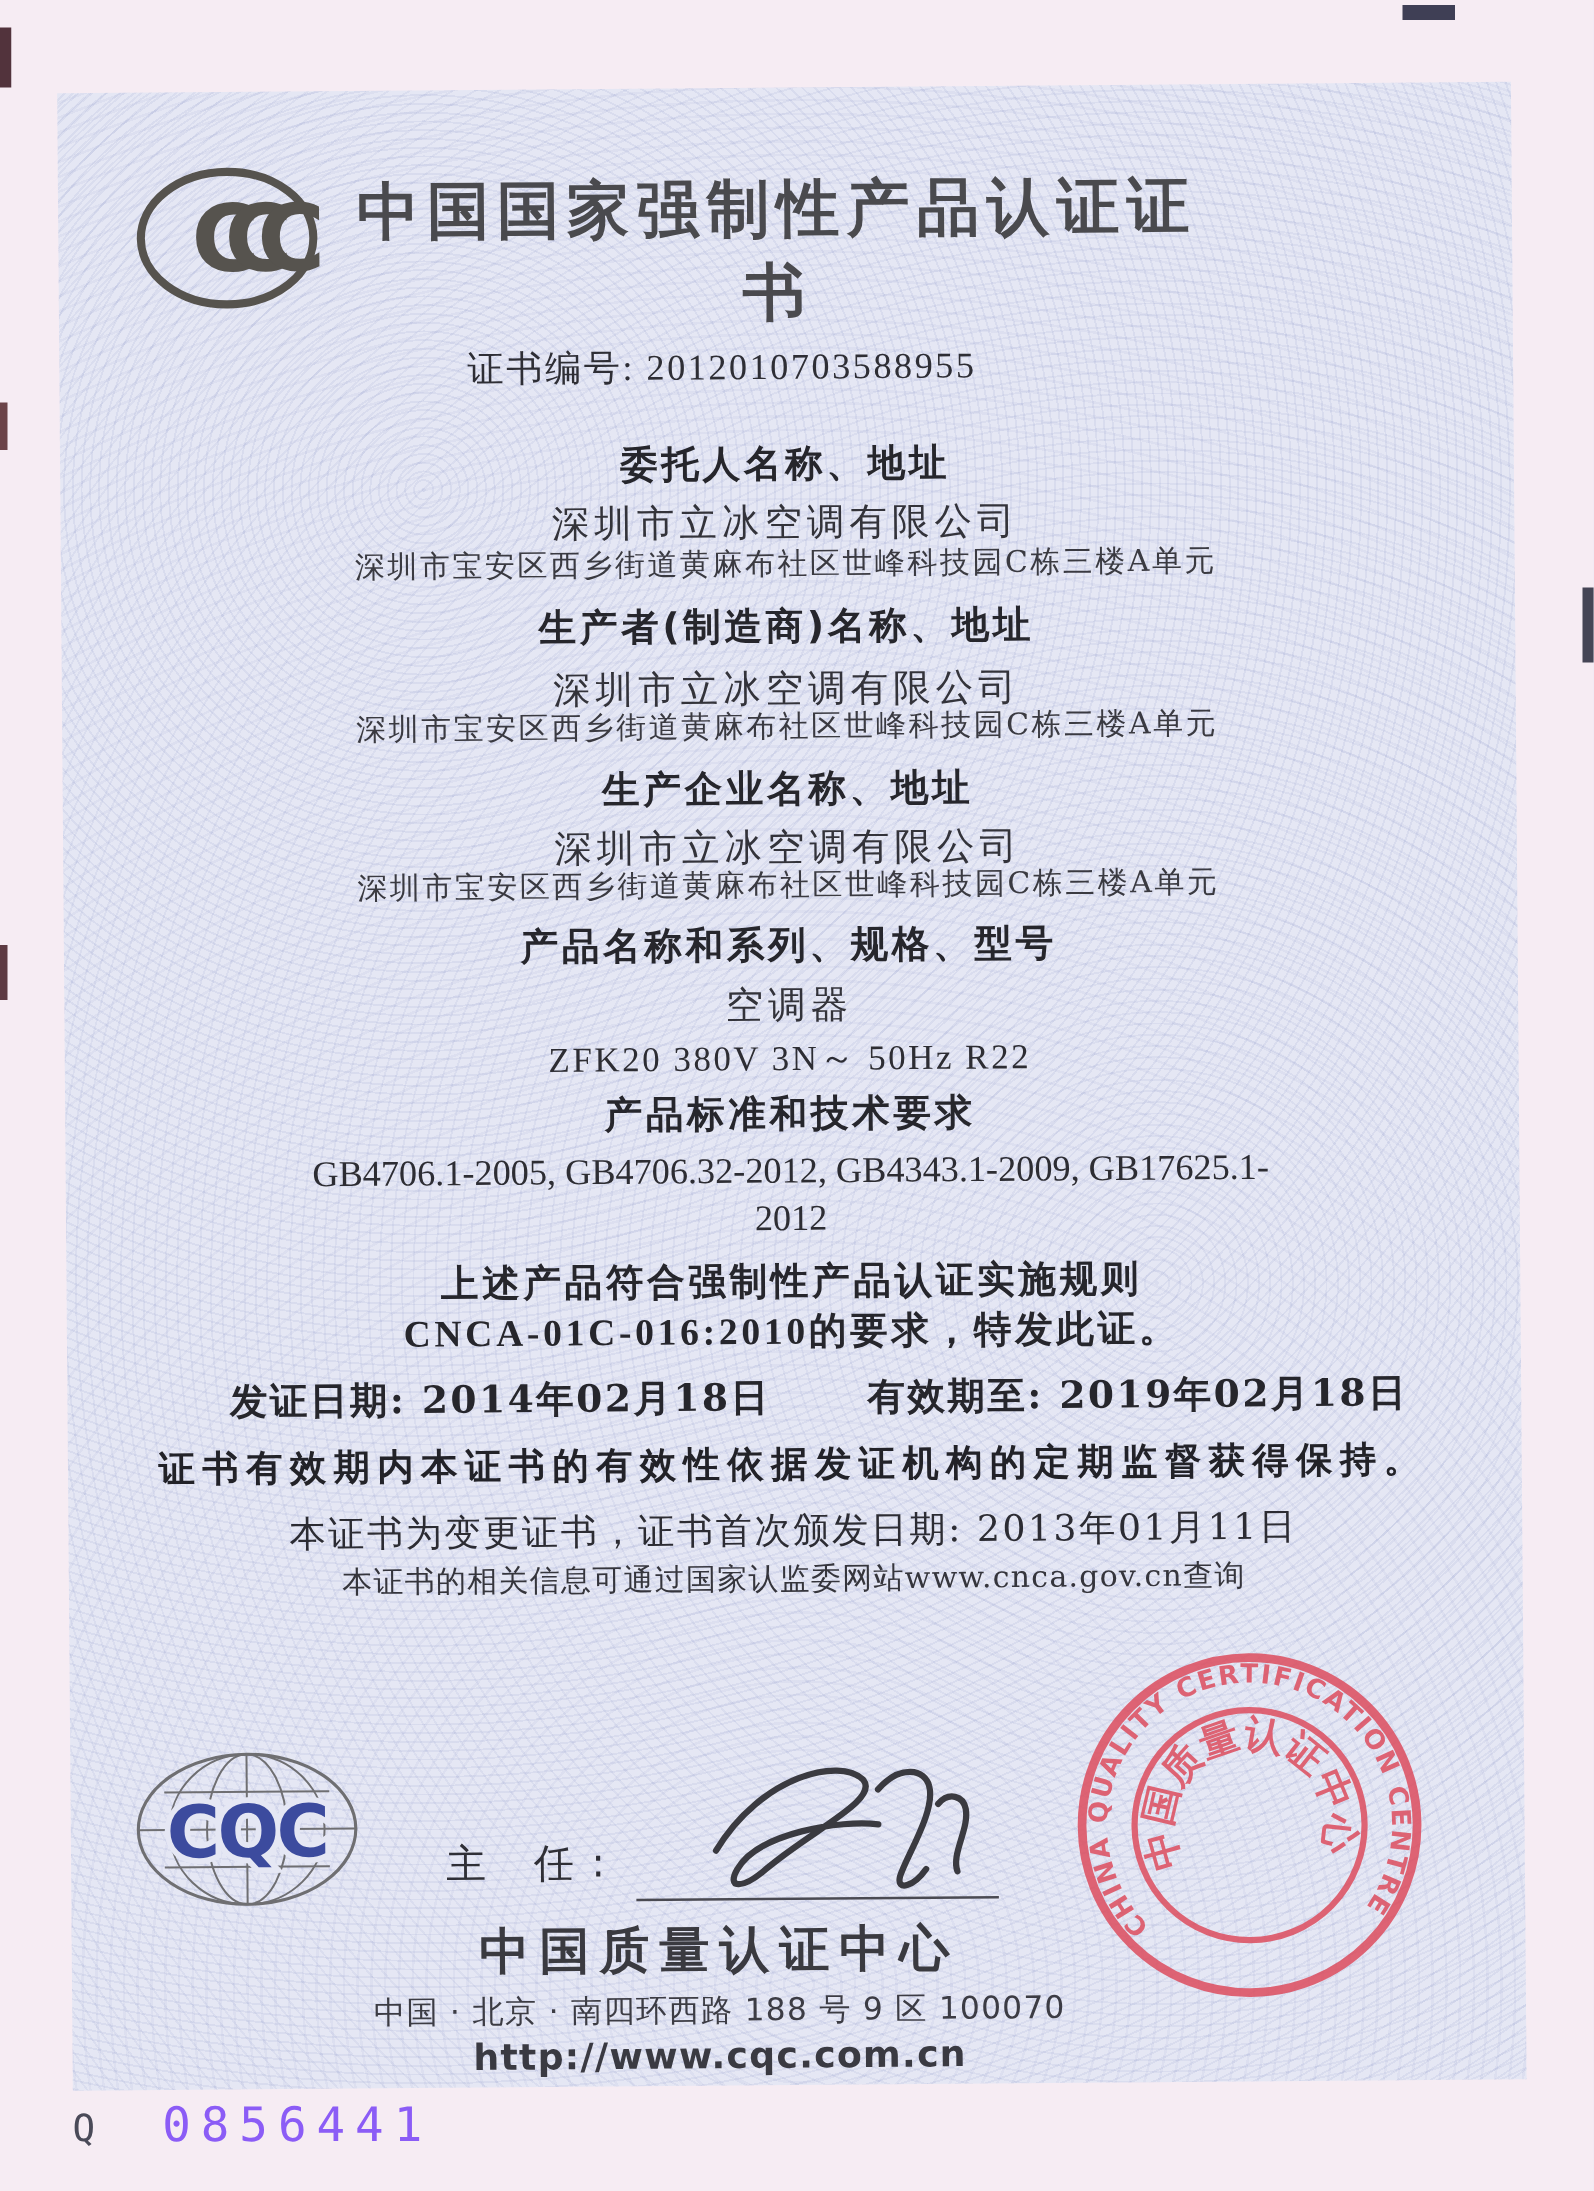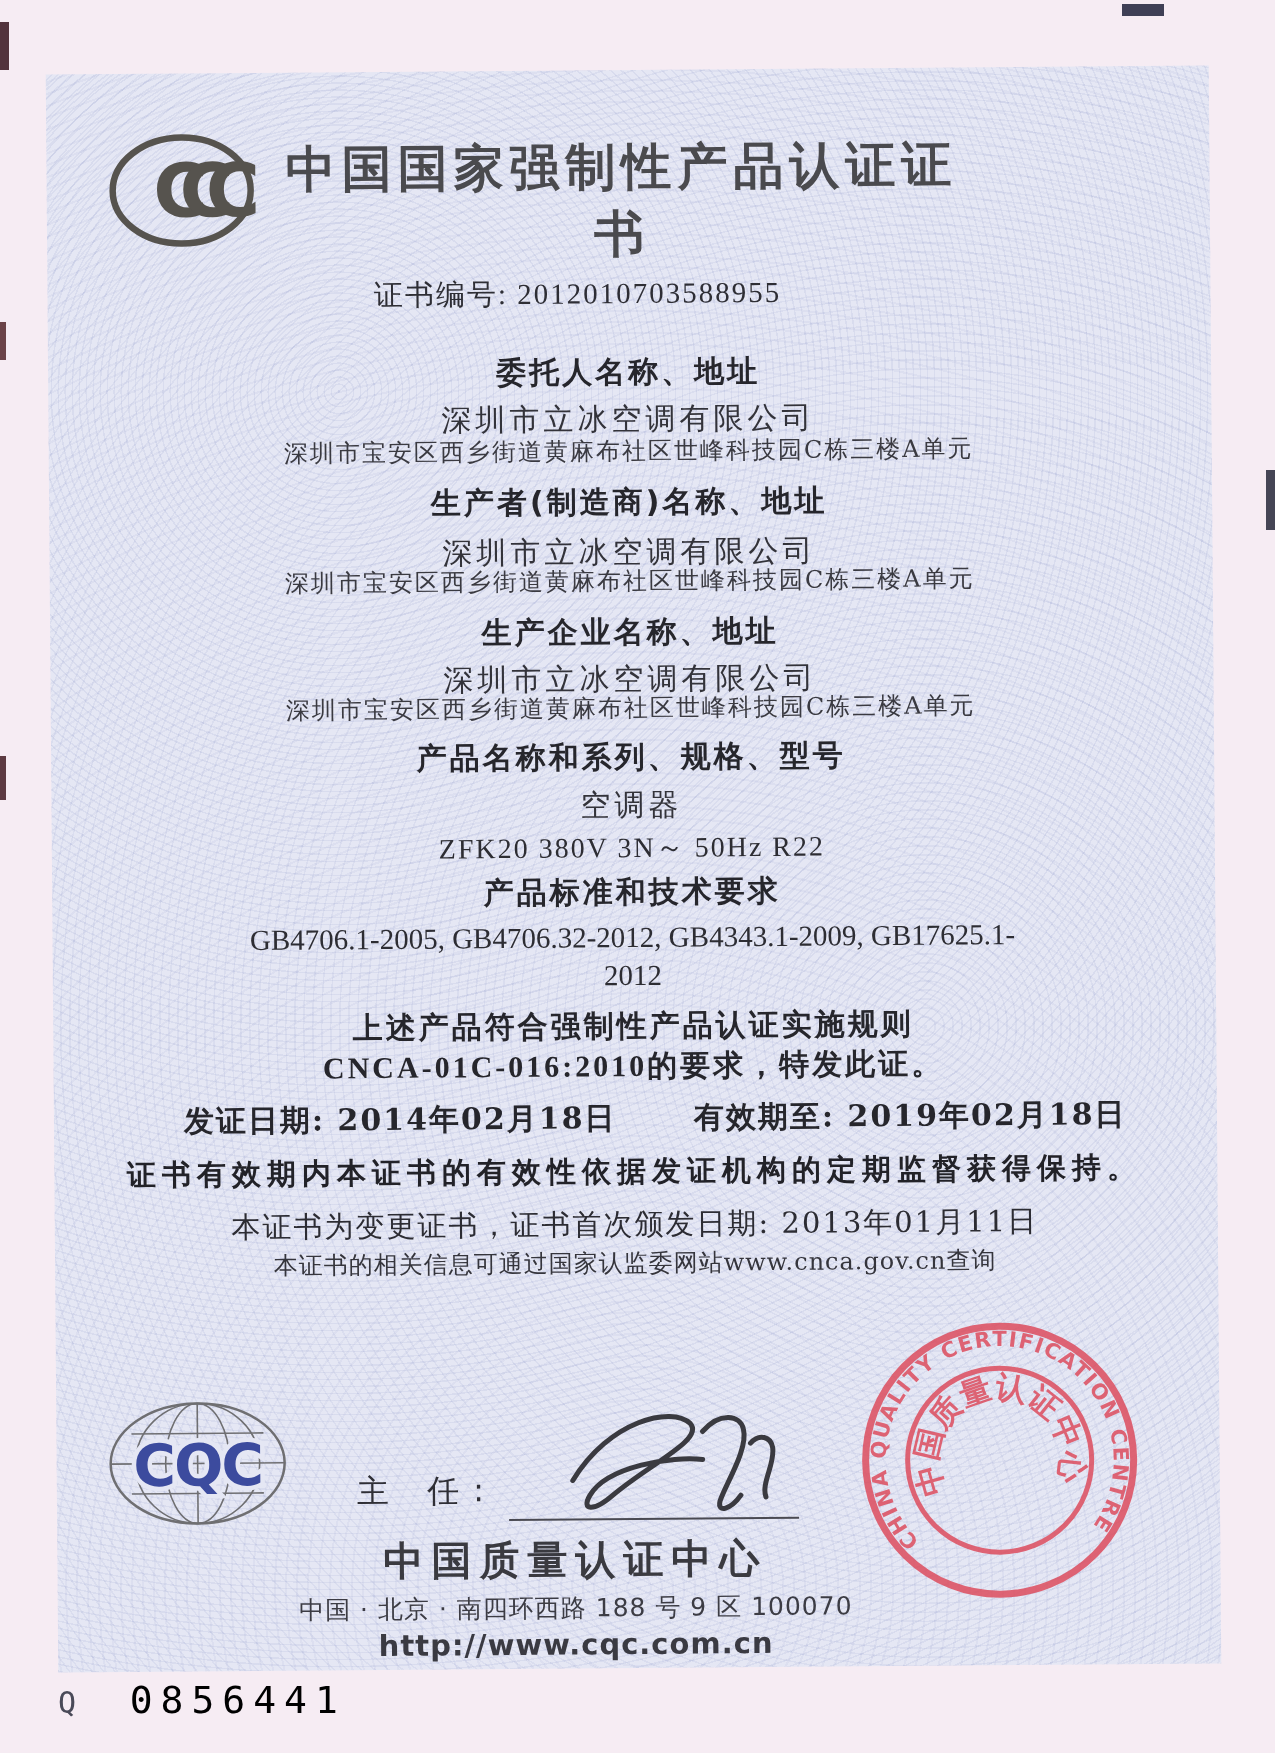--- a/index.html
+++ b/index.html
@@ -51,21 +51,21 @@
     font-family:"DejaVu Sans","Liberation Sans",sans-serif;}
   .website{position:absolute;left:0;top:1557px;width:1036px;text-align:center;
     font-size:29px;font-weight:bold;letter-spacing:1px;color:#3a3a42;
     font-family:"DejaVu Sans","Liberation Sans",sans-serif;}
   .ccc-logo{position:absolute;left:60px;top:58px;}
   .cqc-logo{position:absolute;left:50px;top:1326px;}
   .signature{position:absolute;left:498px;top:1330px;}
   .seal{position:absolute;left:801px;top:1251px;opacity:.84;}
   .serial{position:absolute;left:58px;top:1678px;font-family:"DejaVu Sans Mono","Liberation Mono",monospace;}
   .serial .q{font-size:30px;color:#4a4a58;letter-spacing:2px;}
-  .serial .num{font-size:38px;color:#000000;letter-spacing:8px;margin-left:42px;}
+  .serial .num{font-size:38px;color:#8b5cf6;letter-spacing:8px;margin-left:42px;}
   .artifact{position:absolute;}
 </style>
 </head>
 <body>
 
 <div class="sheet">
 
   <div class="ccc-logo">
     <svg width="150" height="118" viewBox="0 0 150 118">
       <ellipse cx="75" cy="59" rx="69" ry="53" fill="none" stroke="#56534e" stroke-width="6.5"></ellipse>

